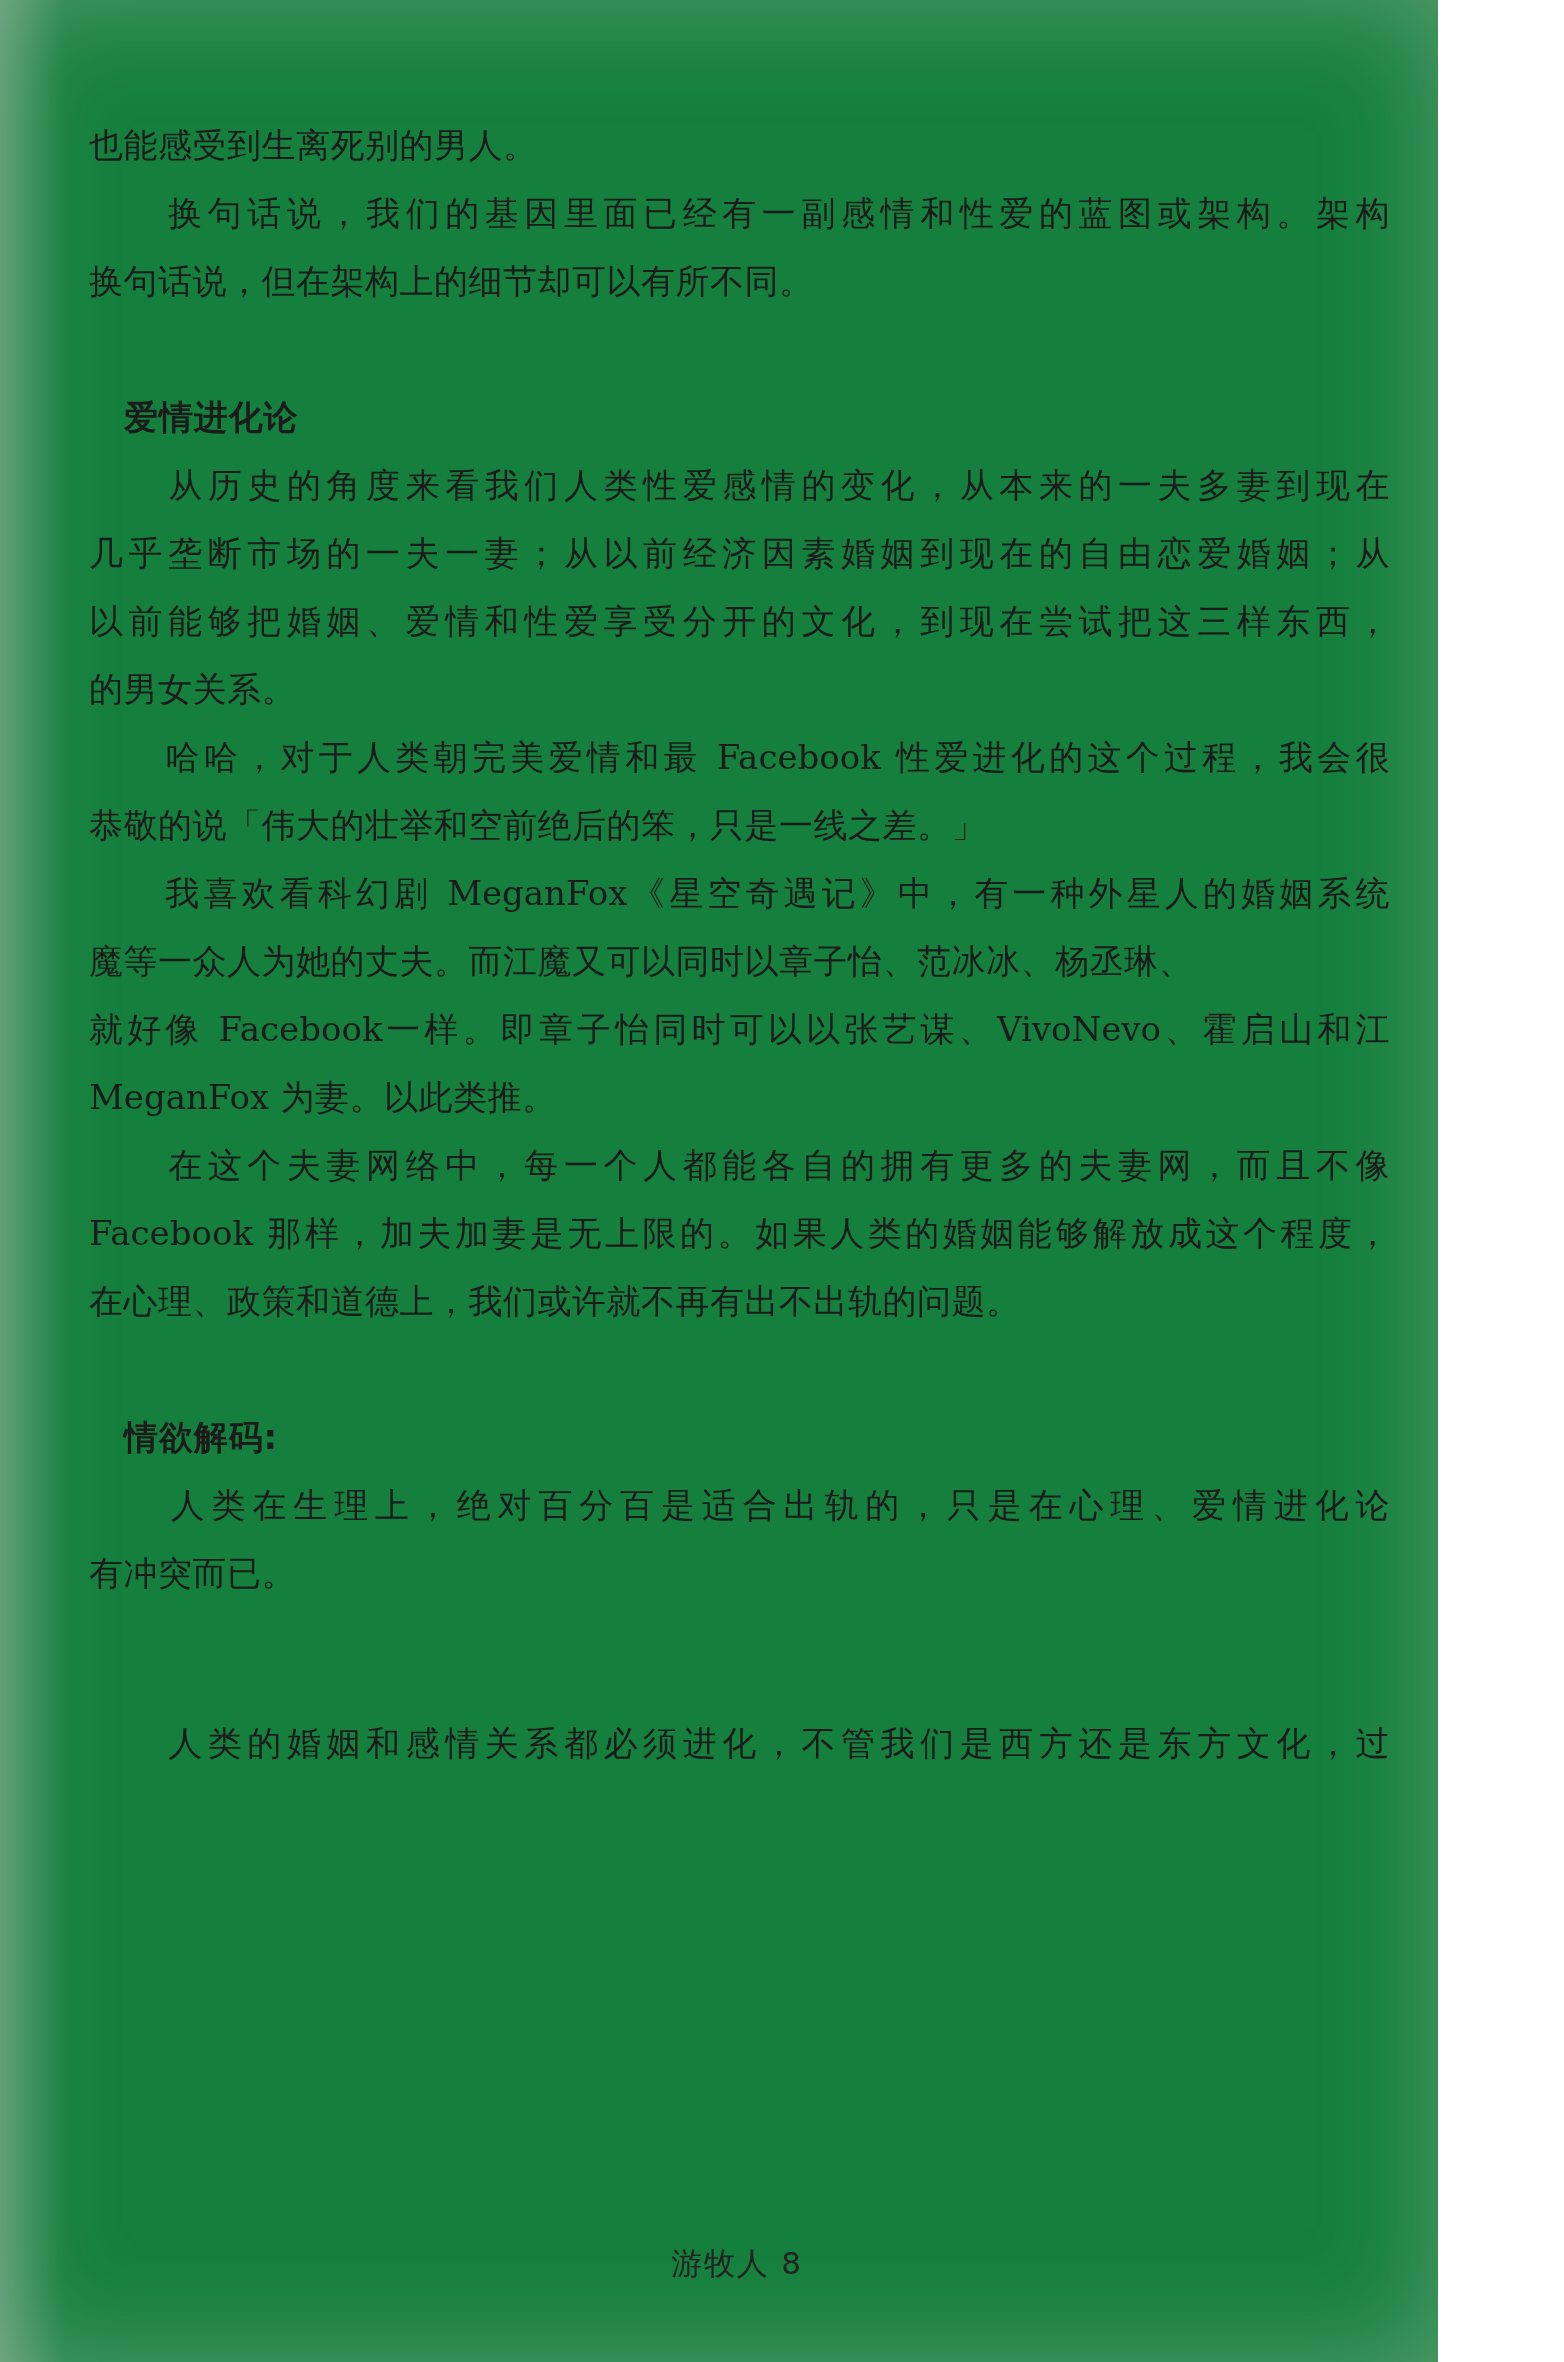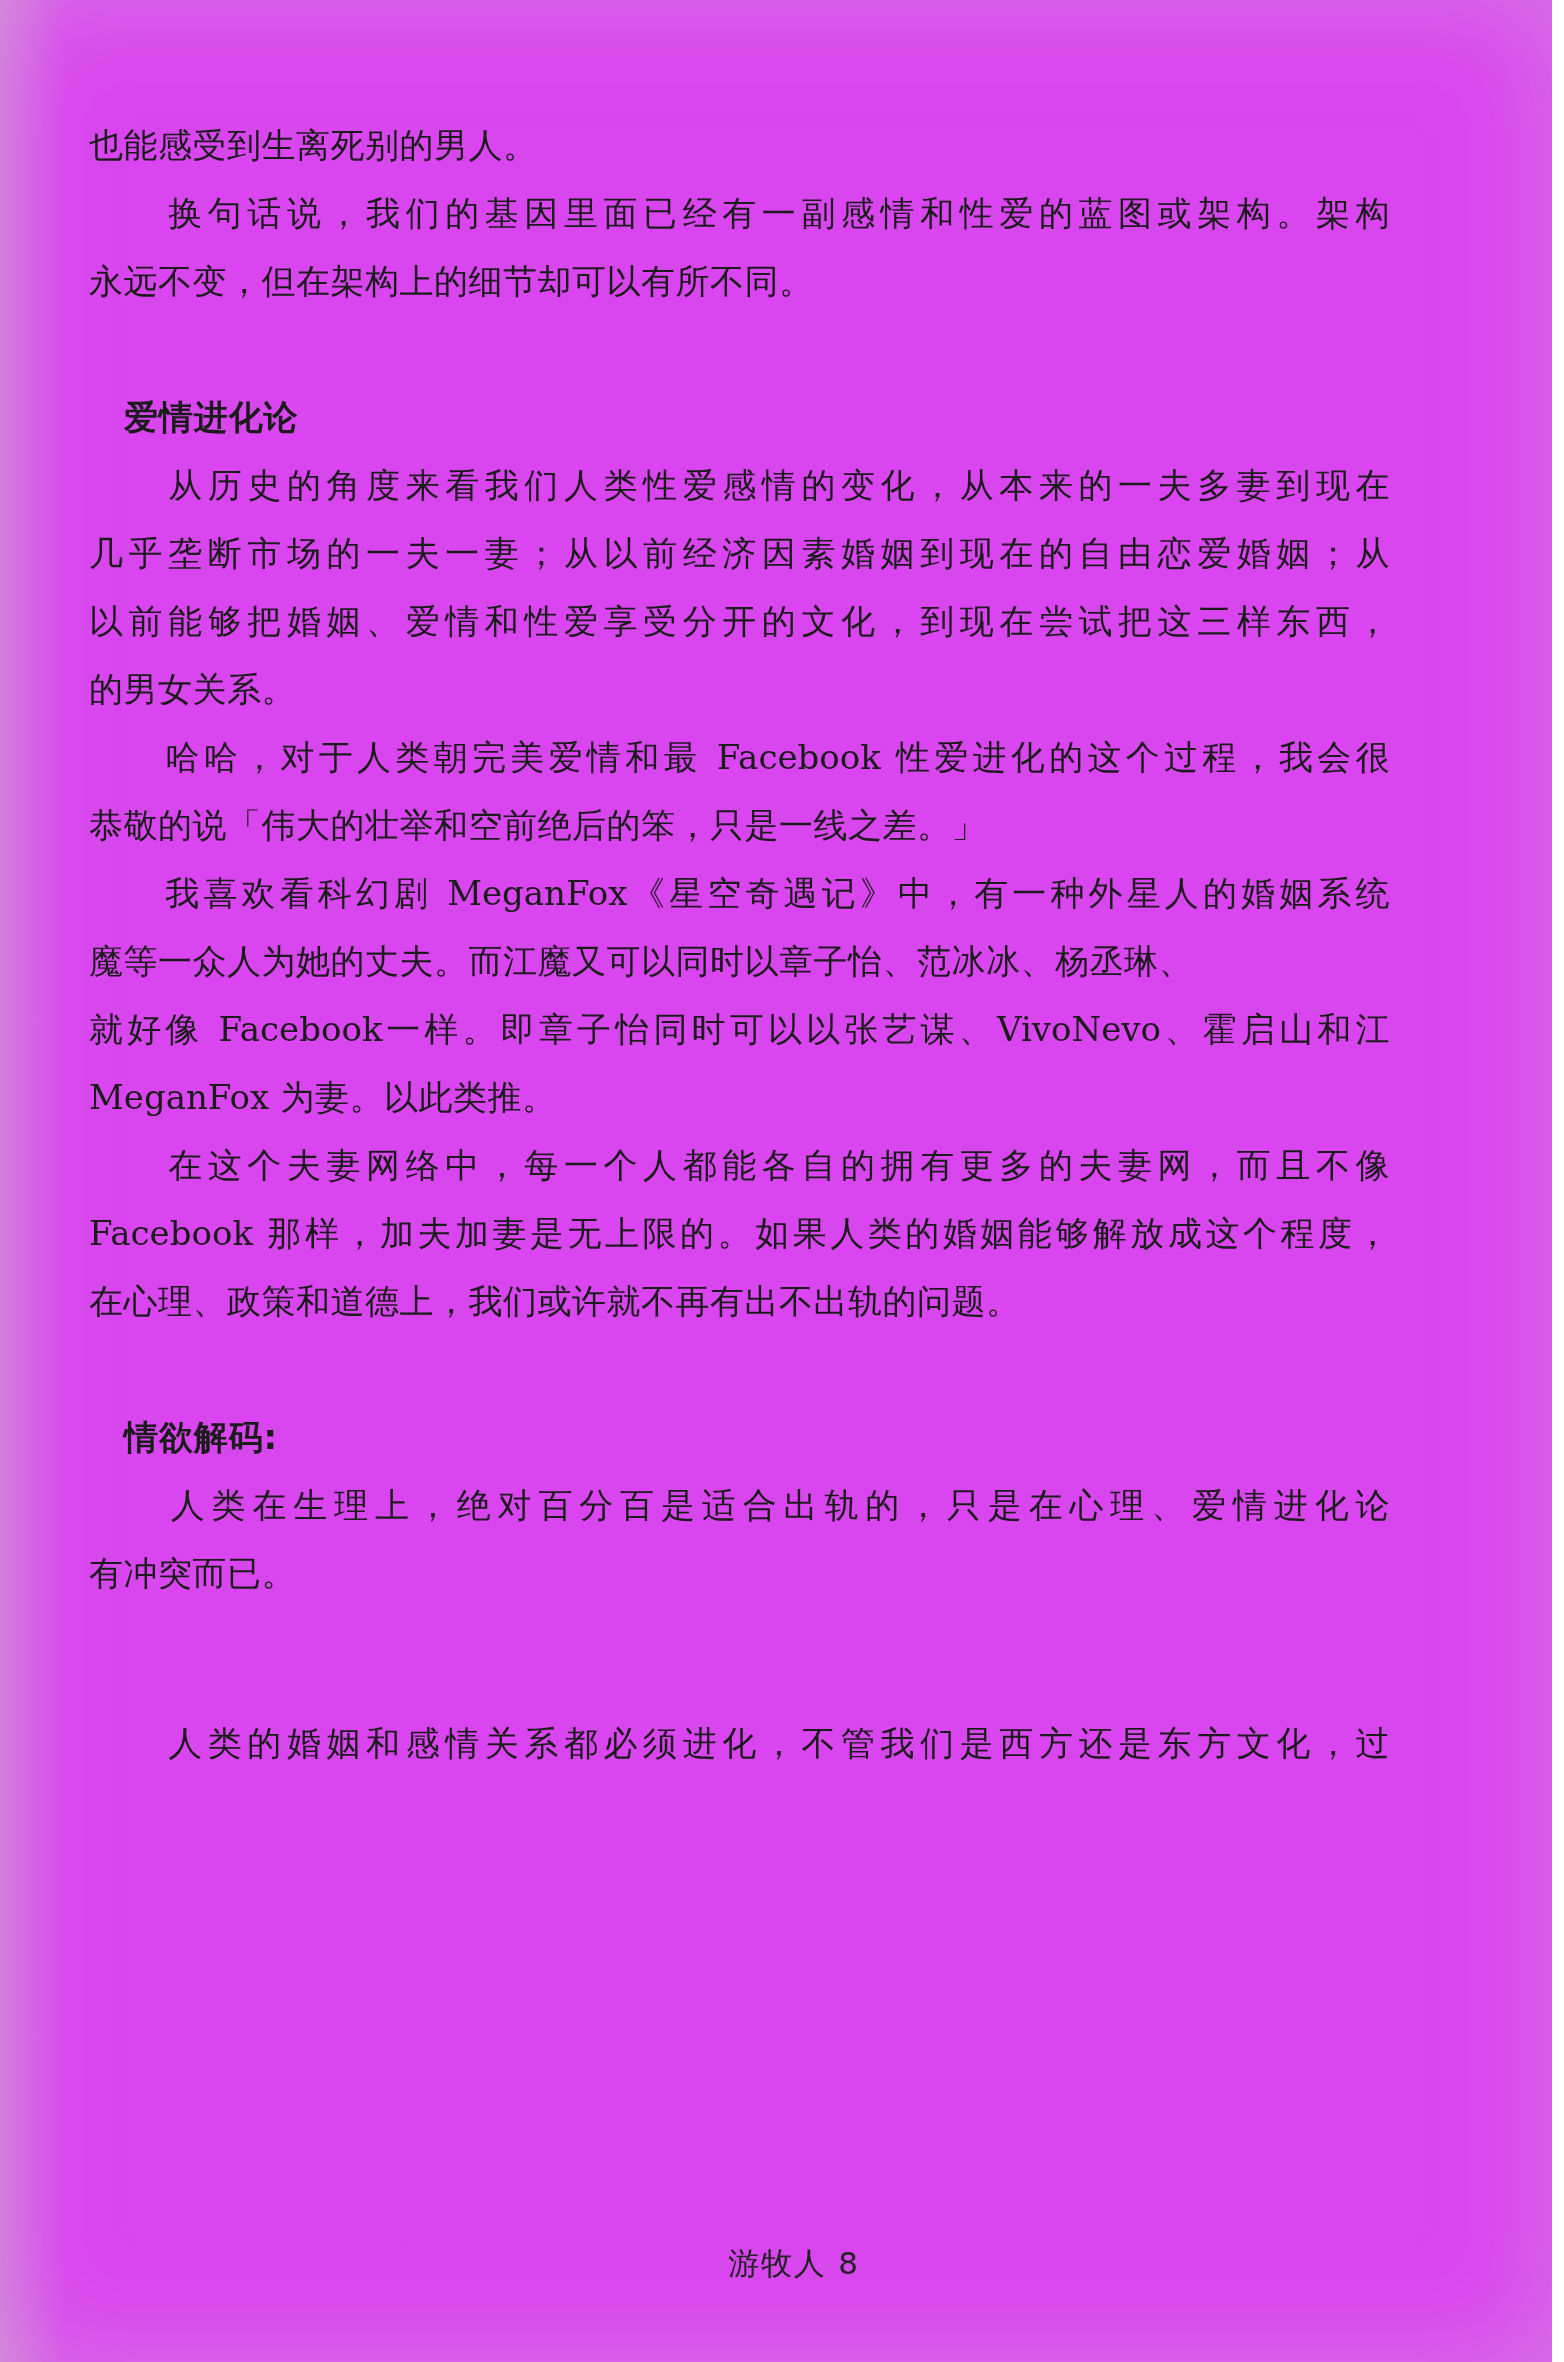--- a/index.html
+++ b/index.html
@@ -2,23 +2,23 @@
 <html style="font-size:14.8px"><head>
 <meta charset="utf-8">
 <style>
   html, body {
     margin: 0;
     padding: 0;
     background: #ffffff;
   }
   .page {
     position: relative;
-    width: 1552px;
+    width: 1438px;
     height: 2363px;
-    background: #d946ef;
+    background: #15803d;
     overflow: hidden;
     
     box-shadow: inset 0 0 111px rgba(210,208,202,0.35);
   }
   
   .scan-noise {
     position: absolute;
     inset: 0;
     pointer-events: none;
     opacity: 0.55;
@@ -104,21 +104,21 @@
 
   <div class="gutter-shade"></div>
 
   <div class="text-block" id="text-block">
       <div style="height: 111px;"></div>
       <div class="para">
         <div class="line">也能感受到生离死别的男人。</div>
       </div>
       <div class="para">
         <div class="line justify">　　换句话说，我们的基因里面已经有一副感情和性爱的蓝图或架构。架构</div>
-        <div class="line">永远不变，但在架构上的细节却可以有所不同。</div>
+        <div class="line">换句话说，但在架构上的细节却可以有所不同。</div>
       </div>
       <div class="spacer-md"></div>
       <div class="heading" style="padding-left: 35px;">爱情进化论</div>
       <div class="para">
         <div class="line justify">　　从历史的角度来看我们人类性爱感情的变化，从本来的一夫多妻到现在</div>
         <div class="line justify">几乎垄断市场的一夫一妻；从以前经济因素婚姻到现在的自由恋爱婚姻；从</div>
         <div class="line justify">以前能够把婚姻、爱情和性爱享受分开的文化，到现在尝试把这三样东西，</div>
         <div class="line">的男女关系。</div>
       </div>
       <div class="para">

